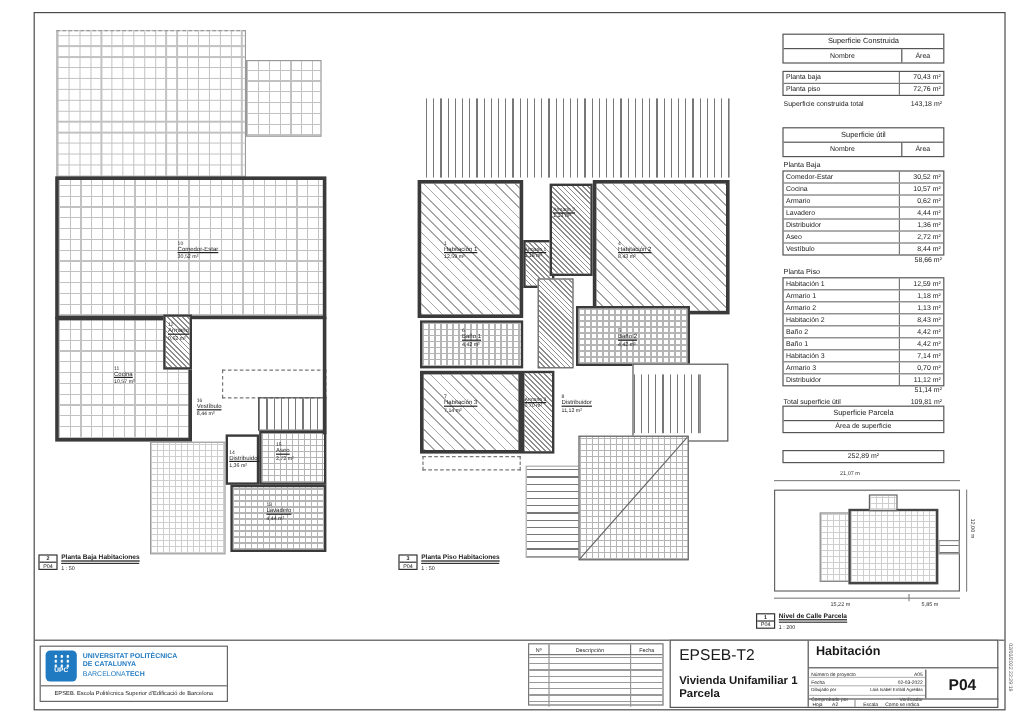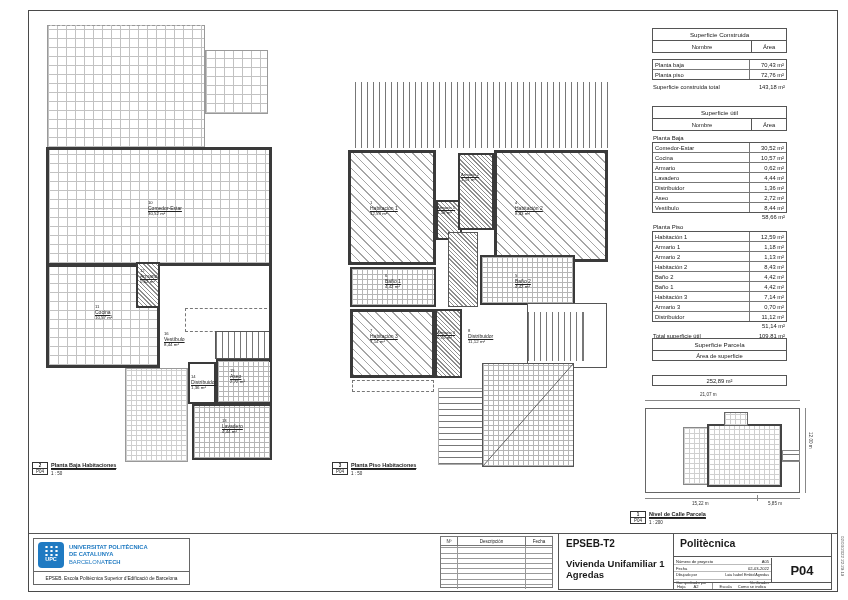--- a/index.html
+++ b/index.html
@@ -373,26 +373,26 @@
     <span style="width:26px;border-left:1px solid #777;align-self:stretch;display:flex;align-items:center;justify-content:center;">Fecha</span>
   </div>
   <div class="revbody" style="position:relative;height:43px;">
     <div class="abs" style="left:16px;top:0;width:1px;height:43px;background:#999;"></div>
     <div class="abs" style="right:26px;top:0;width:1px;height:43px;background:#999;"></div>
   </div>
 </div>
 
 <div class="abs" style="left:558px;top:533px;width:274px;height:57px;border:1px solid #555;background:#fff;">
   <div class="abs" style="left:0;top:0;width:114px;height:55px;padding:4px 0 0 7px;">
-    <div style="font-size:10px;font-weight:bold;">EPSEB-T2</div>
+    <div style="font-size:13px;font-weight:normal;">EPSEB-T2</div>
     <div style="font-size:9.5px;font-weight:bold;margin-top:9px;">Vivienda Unifamiliar 1</div>
-    <div style="font-size:9.5px;font-weight:bold;">Agredas</div>
+    <div style="font-size:9.5px;font-weight:bold;">Parcela</div>
   </div>
   <div class="abs" style="left:114px;top:0;width:1px;height:55px;background:#555;"></div>
-  <div class="abs" style="left:115px;top:0;width:158px;height:23px;border-bottom:1px solid #555;padding:3px 0 0 6px;font-size:10.5px;font-weight:bold;">Politècnica</div>
+  <div class="abs" style="left:115px;top:0;width:158px;height:23px;border-bottom:1px solid #555;padding:3px 0 0 6px;font-size:10.5px;font-weight:bold;">Habitación</div>
   <div class="abs" style="left:115px;top:24px;width:97px;height:24px;">
     <div class="tb-field">
       <span>Número de proyecto</span>
       <span>A05</span>
     </div>
     <div class="tb-field">
       <span>Fecha</span>
       <span>02-03-2022</span>
     </div>
     <div class="tb-field" style="font-size:3.7px;">

